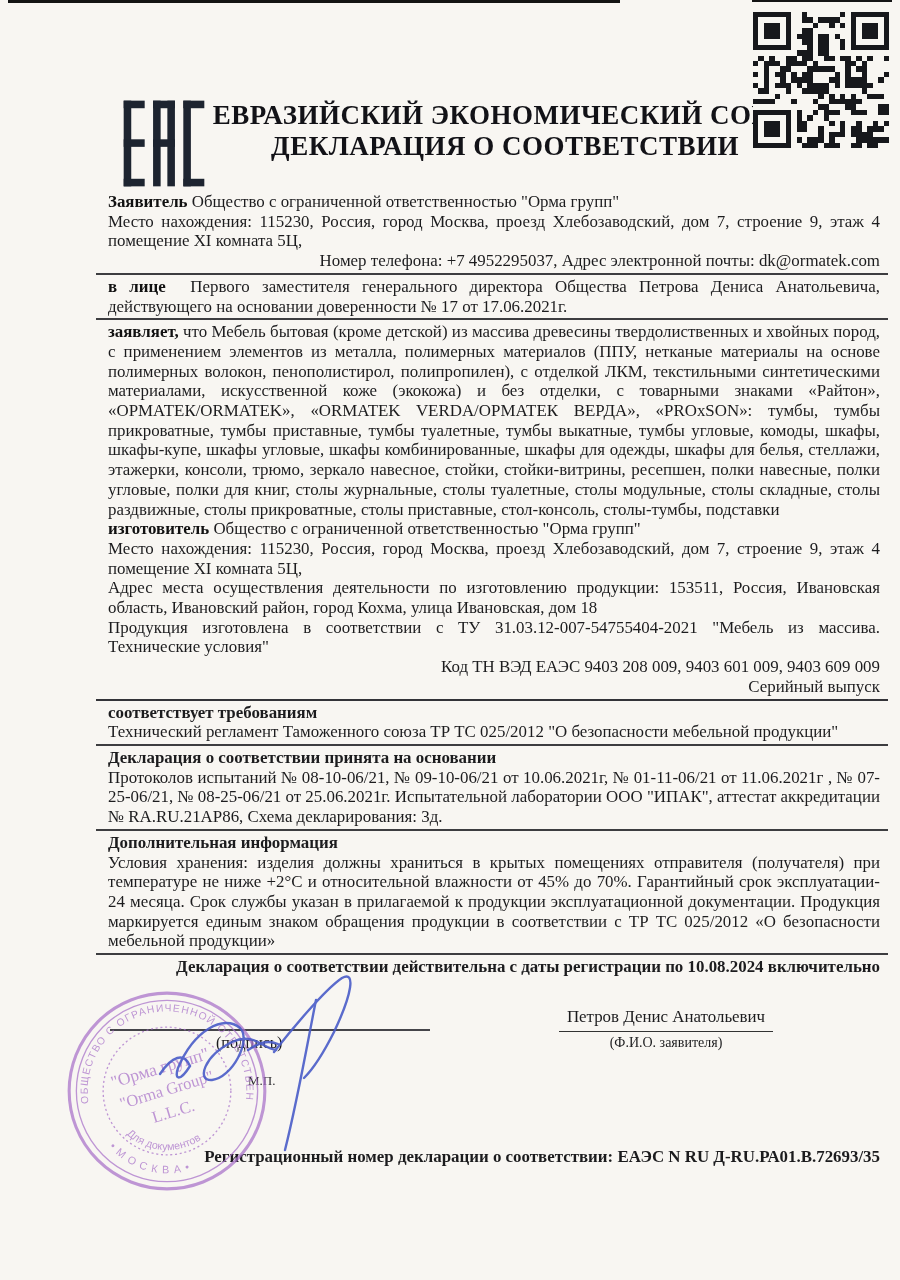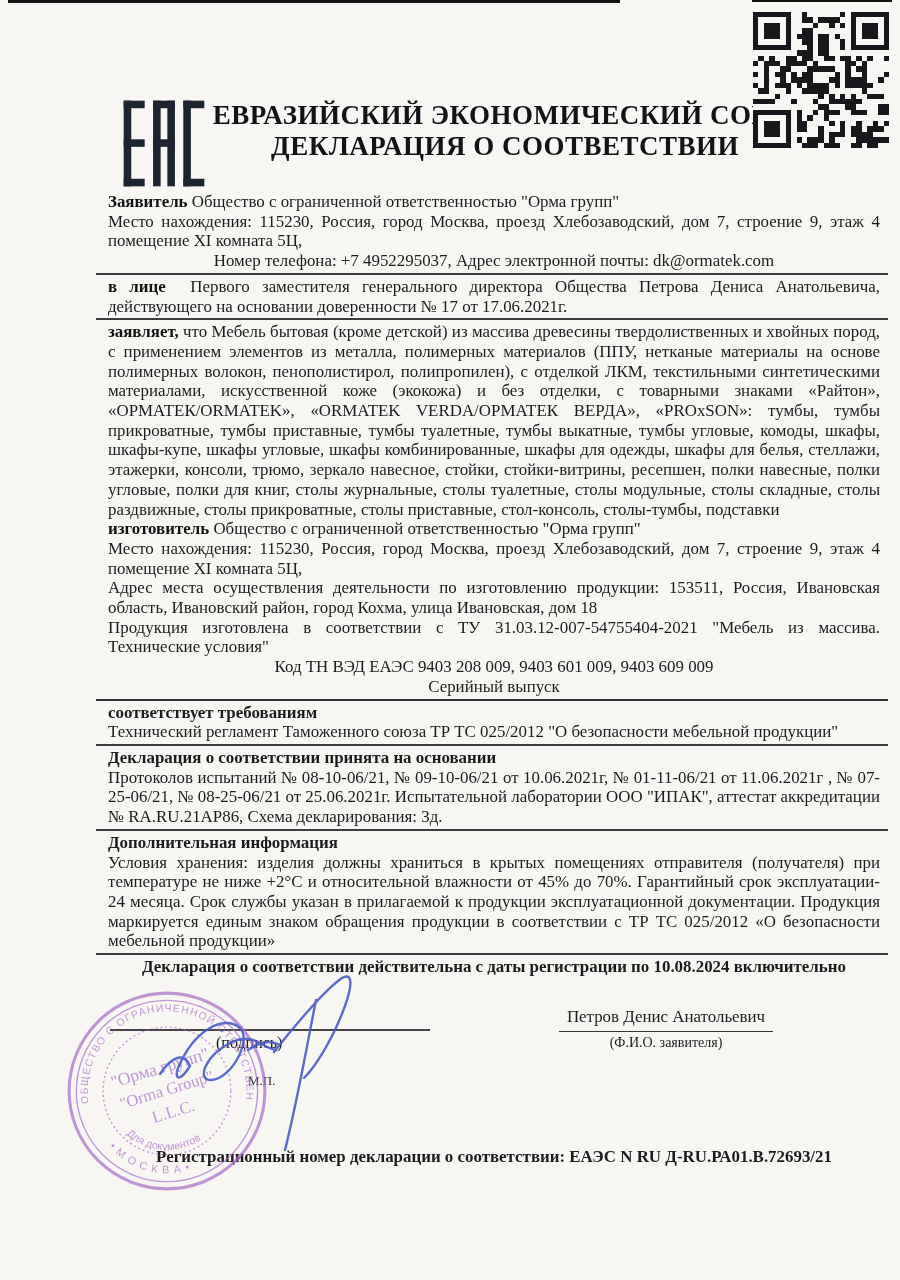--- a/index.html
+++ b/index.html
@@ -11,21 +11,21 @@
   }
   .scan-strip{position:absolute;background:#141414;}
   
   .eac-logo{position:absolute;left:122px;top:95px;width:84px;height:97px;}
   .titles{position:absolute;left:205px;top:100px;width:600px;text-align:center;}
   .titles .t{font-weight:bold;font-size:27px;line-height:31px;letter-spacing:.5px;color:#121217;}
   .qr{position:absolute;left:753px;top:12px;width:136px;height:136px;}
   
   .content{position:absolute;left:108px;top:192px;width:772px;font-size:16.9px;line-height:19.7px;}
   .content p{margin:0;text-align:justify;}
-  .content p.last{text-align:center;}
+  .content p.last{text-align:right;}
   b.lead{font-weight:bold;color:#111;}
   .rule{border-top:2px solid #3d3d40;margin:2px 0 2px -12px;width:792px;height:0;}
   .rule.thick{border-top-width:2.5px;border-color:#333338;}
   .bold-line{font-weight:bold;}
   
   .sig-zone{position:relative;height:130px;margin-top:6px;}
   .sig-line{position:absolute;left:2px;top:46px;width:320px;border-top:2px solid #45454a;}
   .sig-caption{position:absolute;left:108px;top:50px;font-size:16px;}
   .fio-name{position:absolute;left:388px;top:24px;width:340px;text-align:center;}
   .fio-name span{display:inline-block;border-bottom:1.6px solid #333;padding:0 8px 5px;}
@@ -328,21 +328,21 @@
 
     <div class="sig-zone">
       <div class="sig-line"></div>
       <div class="sig-caption">(подпись)</div>
       <div class="fio-name"><span>Петров Денис Анатольевич</span></div>
       <div class="fio-caption">(Ф.И.О. заявителя)</div>
       <div class="mp">М.П.</div>
     </div>
 
     <div class="reg-block">
-      <p class="last">Регистрационный номер декларации о соответствии: ЕАЭС N RU Д-RU.РА01.В.72693/21</p>
+      <p class="last">Регистрационный номер декларации о соответствии: ЕАЭС N RU Д-RU.РА01.В.72693/35</p>
     </div>
   </div>
 
   <svg class="stamp" viewBox="0 0 200 200">
     <defs>
       <path id="arcTop" d="M 24 112 A 77 77 0 1 1 176 112"></path>
       <path id="arcBotOuter" d="M 30 130 A 74 74 0 0 0 170 130"></path>
       <path id="arcBotInner" d="M 55 136 A 58 58 0 0 0 145 136"></path>
     </defs>
     <g stroke="#a871c9" fill="none">

